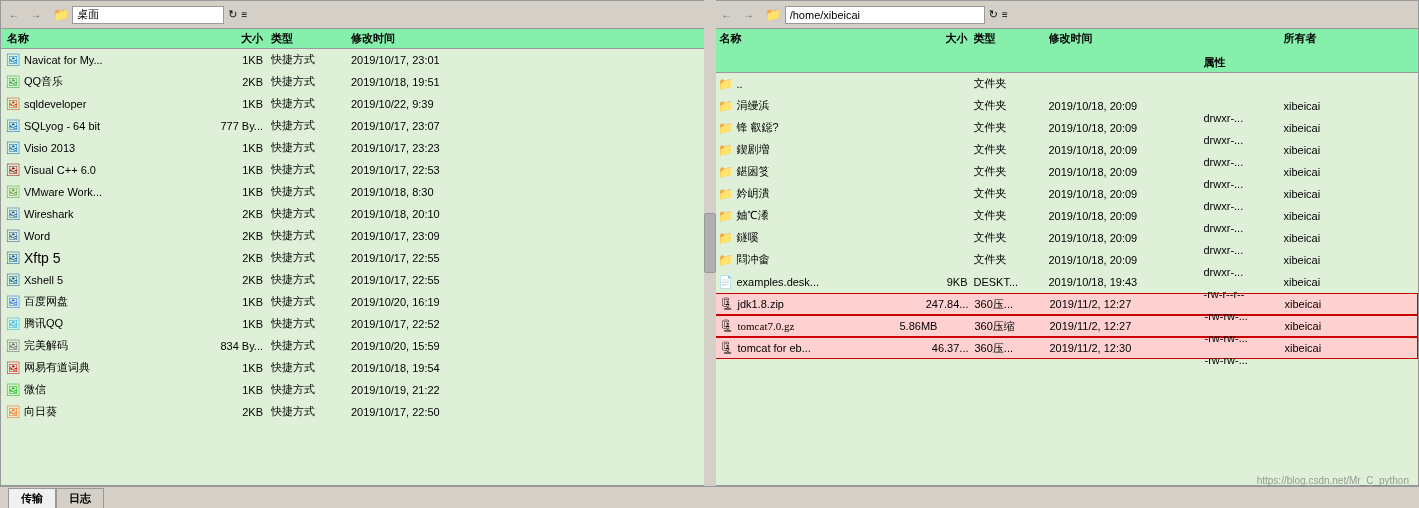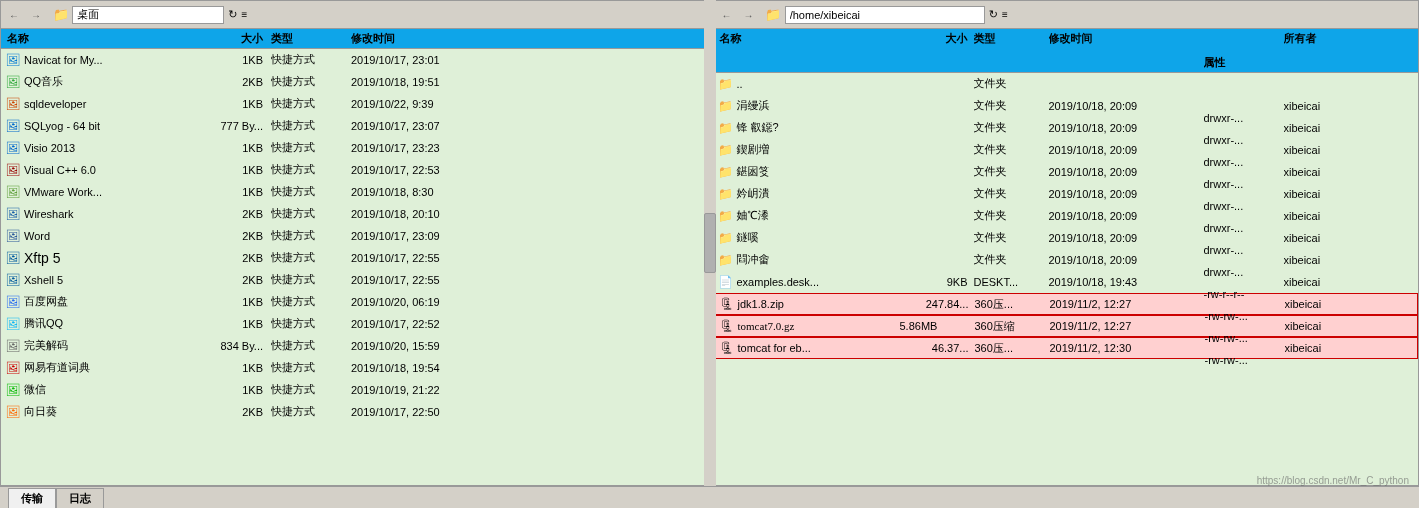--- a/index.html
+++ b/index.html
@@ -48,21 +48,21 @@
     .toolbar-path {
       flex: 1;
       height: 18px;
       border: 1px solid #999;
       background: white;
       padding: 0 4px;
       font-size: 11px;
     }
     .col-headers {
       display: flex;
-      background: #0ea5e9;
+      background: #86efac;
       border-bottom: 1px solid #999;
       padding: 2px 0;
       font-weight: bold;
       font-size: 11px;
     }
     .col-name { width: 190px; padding-left: 6px; }
     .col-size { width: 80px; text-align: right; padding-right: 8px; }
     .col-type { width: 80px; }
     .col-modified { width: 150px; }
 
@@ -295,21 +295,21 @@
     <div class="cell col-type" style="width:80px; font-size:11px;">快捷方式</div>
     <div class="cell col-modified" style="width:150px; font-size:11px;">2019/10/17, 22:55</div>
   </div>
           <div class="file-row">
     <div class="cell cell-name col-name" style="width:190px;">
       <span class="file-icon" style="color:#2468f2; font-size:12px;">🖼</span>
       <span style="font-size:11px;">百度网盘</span>
     </div>
     <div class="cell col-size" style="width:80px; text-align:right; padding-right:8px; font-size:11px;">1KB</div>
     <div class="cell col-type" style="width:80px; font-size:11px;">快捷方式</div>
-    <div class="cell col-modified" style="width:150px; font-size:11px;">2019/10/20, 06:19</div>
+    <div class="cell col-modified" style="width:150px; font-size:11px;">2019/10/20, 16:19</div>
   </div>
           <div class="file-row">
     <div class="cell cell-name col-name" style="width:190px;">
       <span class="file-icon" style="color:#12b7f5; font-size:12px;">🖼</span>
       <span style="font-size:11px;">腾讯QQ</span>
     </div>
     <div class="cell col-size" style="width:80px; text-align:right; padding-right:8px; font-size:11px;">1KB</div>
     <div class="cell col-type" style="width:80px; font-size:11px;">快捷方式</div>
     <div class="cell col-modified" style="width:150px; font-size:11px;">2019/10/17, 22:52</div>
   </div>

